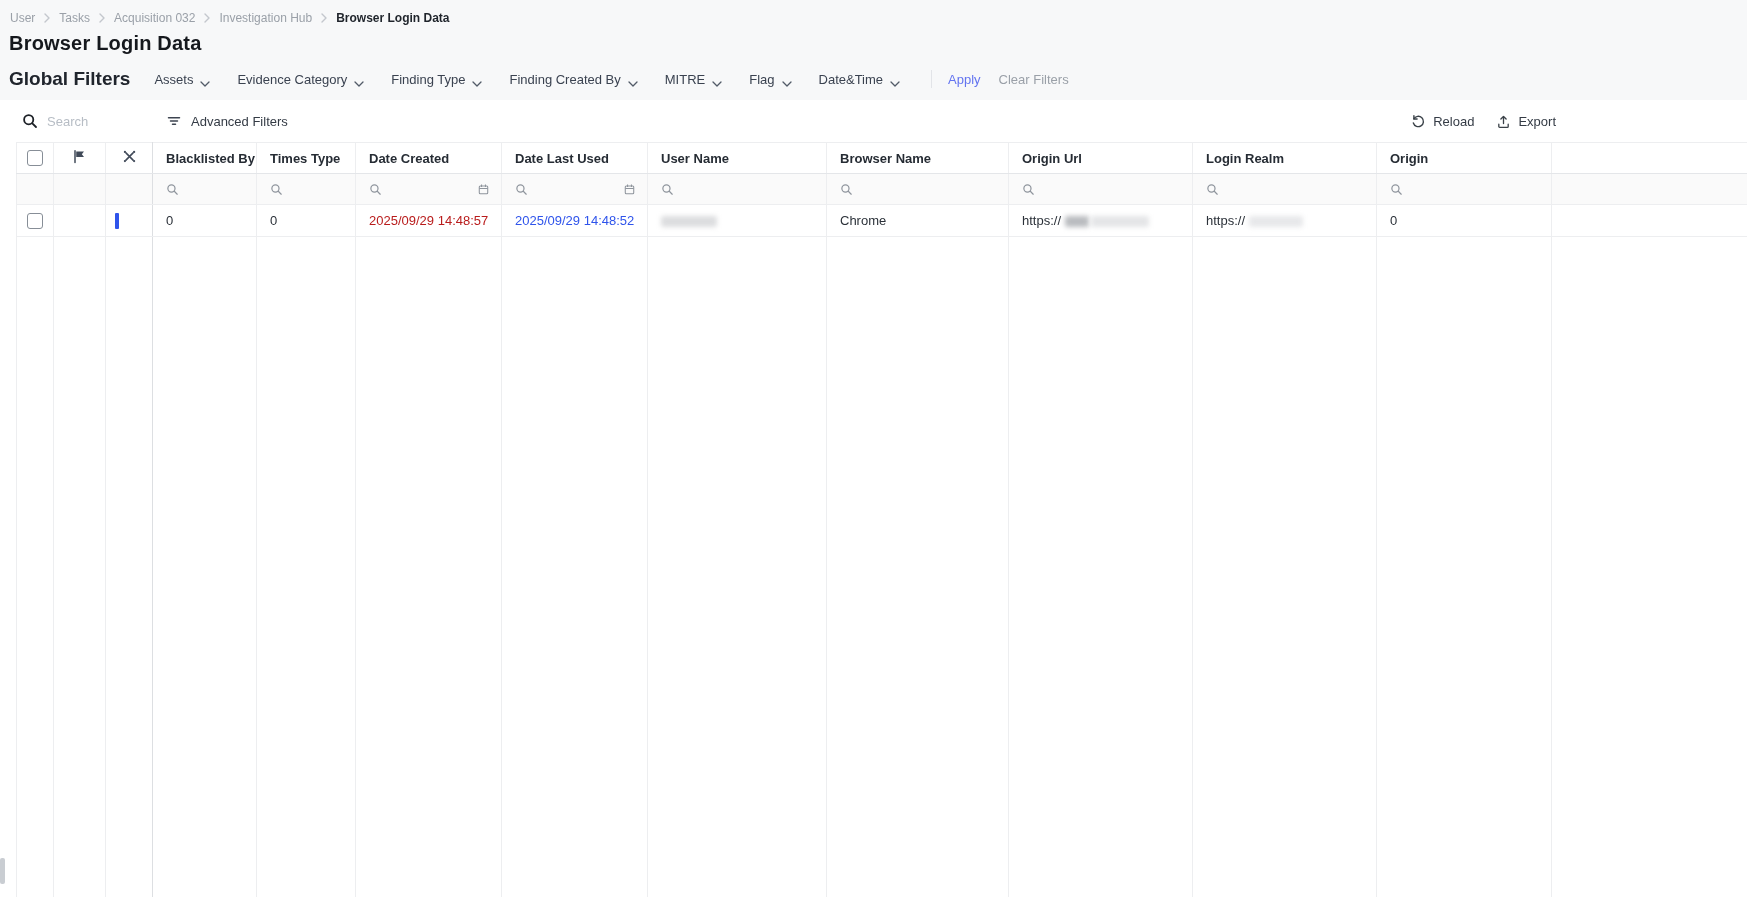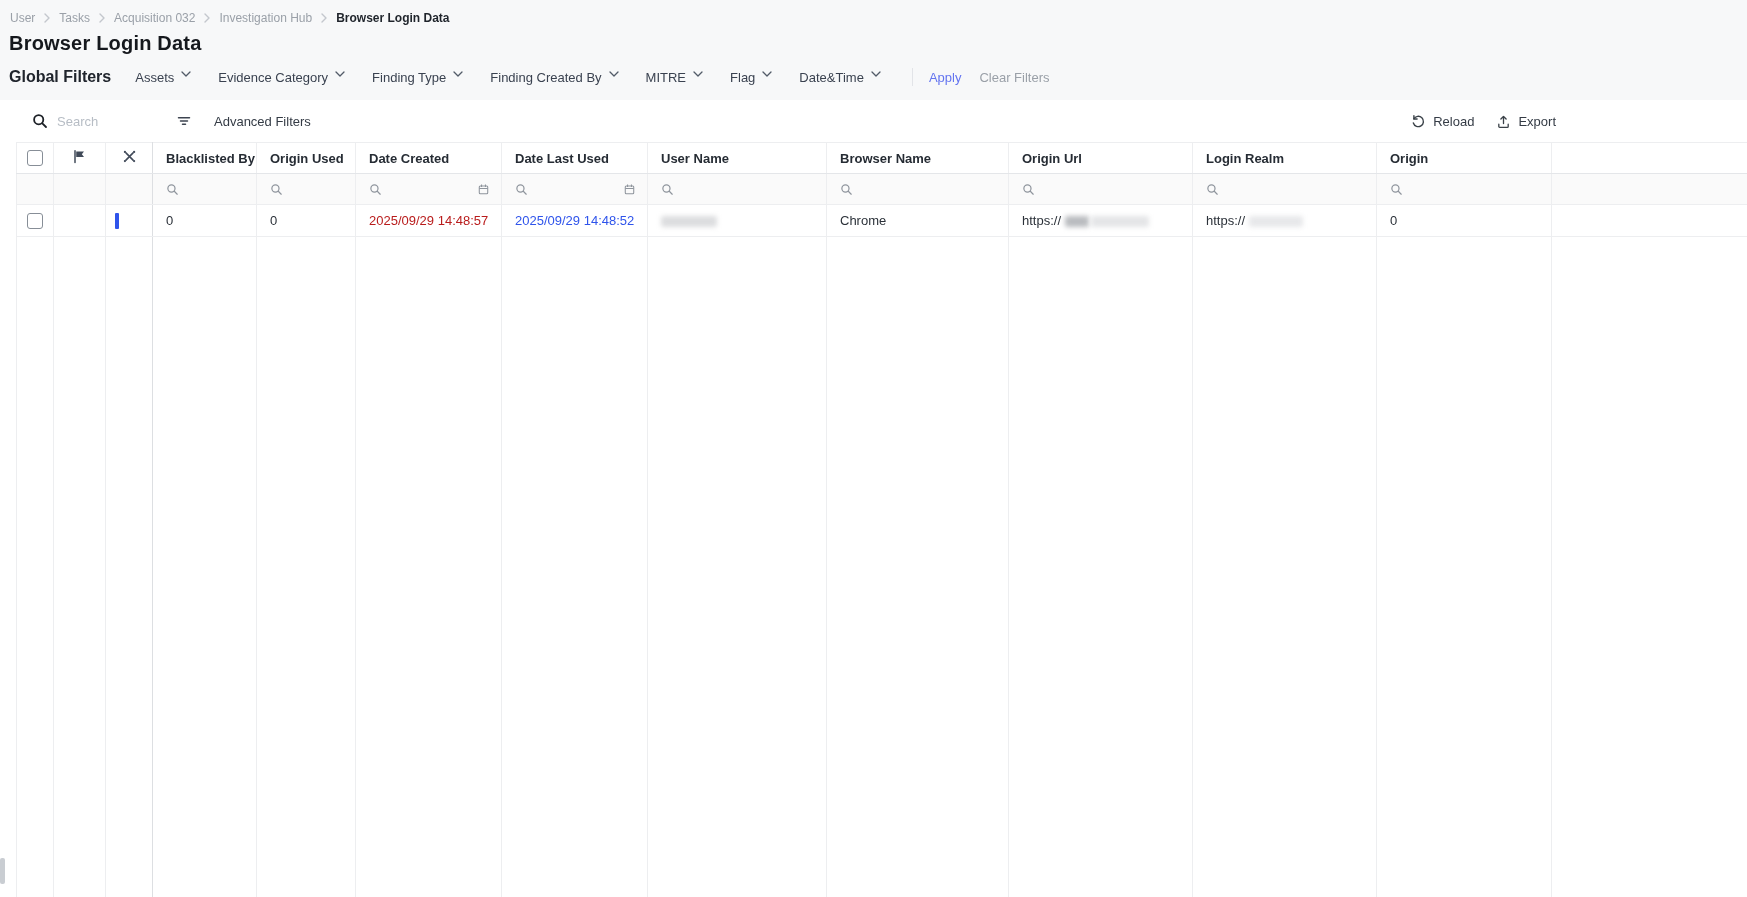--- a/index.html
+++ b/index.html
@@ -24,48 +24,48 @@
   .page-title {
     padding:7px 0 0 9px;
     font-size:20px; font-weight:700; color:#15181d;
     letter-spacing:.2px;
   }
   .filterbar {
     display:flex; align-items:center;
     padding-left:9px; margin-top:13px;
     font-size:13px; color:#3a4250;
   }
-  .gf-label { font-weight:700; color:#20252d; font-size:16px; margin-right:24px; }
+  .gf-label { font-weight:700; color:#20252d; font-size:19px; margin-right:24px; }
   .fdrop {
-    display:flex; align-items:flex-start; gap:7px;
+    display:flex; align-items:flex-end; gap:7px;
     margin-right:27px; cursor:pointer; white-space:nowrap;
   }
   .fdrop svg { margin-top:1px; }
   .vdivider { width:1px; height:18px; background:#e2e4e8; margin:0 16px 0 4px; }
   .apply-btn { color:#6374f0; cursor:pointer; margin-right:18px; }
   .clear-btn { color:#9aa0a8; cursor:pointer; }
 
   
   .panel {
     position:absolute; left:0; top:100px; width:1747px; height:797px;
     background:#ffffff;
   }
   .toolbar {
     height:42px; display:flex; align-items:center;
-    padding-left:32px; margin-right:191px;
+    padding-left:22px; margin-right:191px;
     font-size:13px; color:#343b45;
   }
   .search-box { display:flex; align-items:center; gap:9px; width:122px; }
   .search-box input {
     border:none; outline:none; background:transparent;
     font-family:"Liberation Sans",sans-serif;
     font-size:13px; width:92px; color:#24292f;
   }
   .search-box input::placeholder { color:#b7bdc5; }
-  .adv-filters { display:flex; align-items:center; gap:22px; margin-left:22px; cursor:pointer; }
+  .adv-filters { display:flex; align-items:center; gap:9px; margin-left:22px; cursor:pointer; }
   .toolbar-right { margin-left:auto; display:flex; align-items:center; gap:22px; }
   .tool-btn { display:flex; align-items:center; gap:7px; cursor:pointer; }
 
   
   table.grid {
     margin-left:16px; width:1731px;
     border-collapse:collapse; table-layout:fixed;
     font-size:13px;
     border-top:1px solid #edeef0;
     border-left:1px solid #edeef0;
@@ -293,21 +293,21 @@
       <th class="icon-col fixed-edge">
         <span style="display:inline-block"><svg width="15" height="15" viewBox="0 0 16 16">
                 <path d="M4.2 4.2l7.6 7.6M11.8 4.2l-7.6 7.6" fill="none" stroke="#414a59" stroke-width="1.7" stroke-linecap="round"></path>
                 <circle cx="3.1" cy="3.1" r="1.2" fill="#414a59"></circle>
                 <circle cx="12.9" cy="3.1" r="1.2" fill="#414a59"></circle>
                 <circle cx="3.1" cy="12.9" r="1.2" fill="#414a59"></circle>
                 <circle cx="12.9" cy="12.9" r="1.2" fill="#414a59"></circle>
               </svg></span>
       </th>
       <th>Blacklisted By ...</th>
-      <th>Origin Used</th>
+      <th>Times Type</th>
       <th>Date Created</th>
       <th>Date Last Used</th>
       <th>User Name</th>
       <th>Browser Name</th>
       <th>Origin Url</th>
       <th>Login Realm</th>
       <th>Origin</th>
       <th></th>
     </tr>
 

